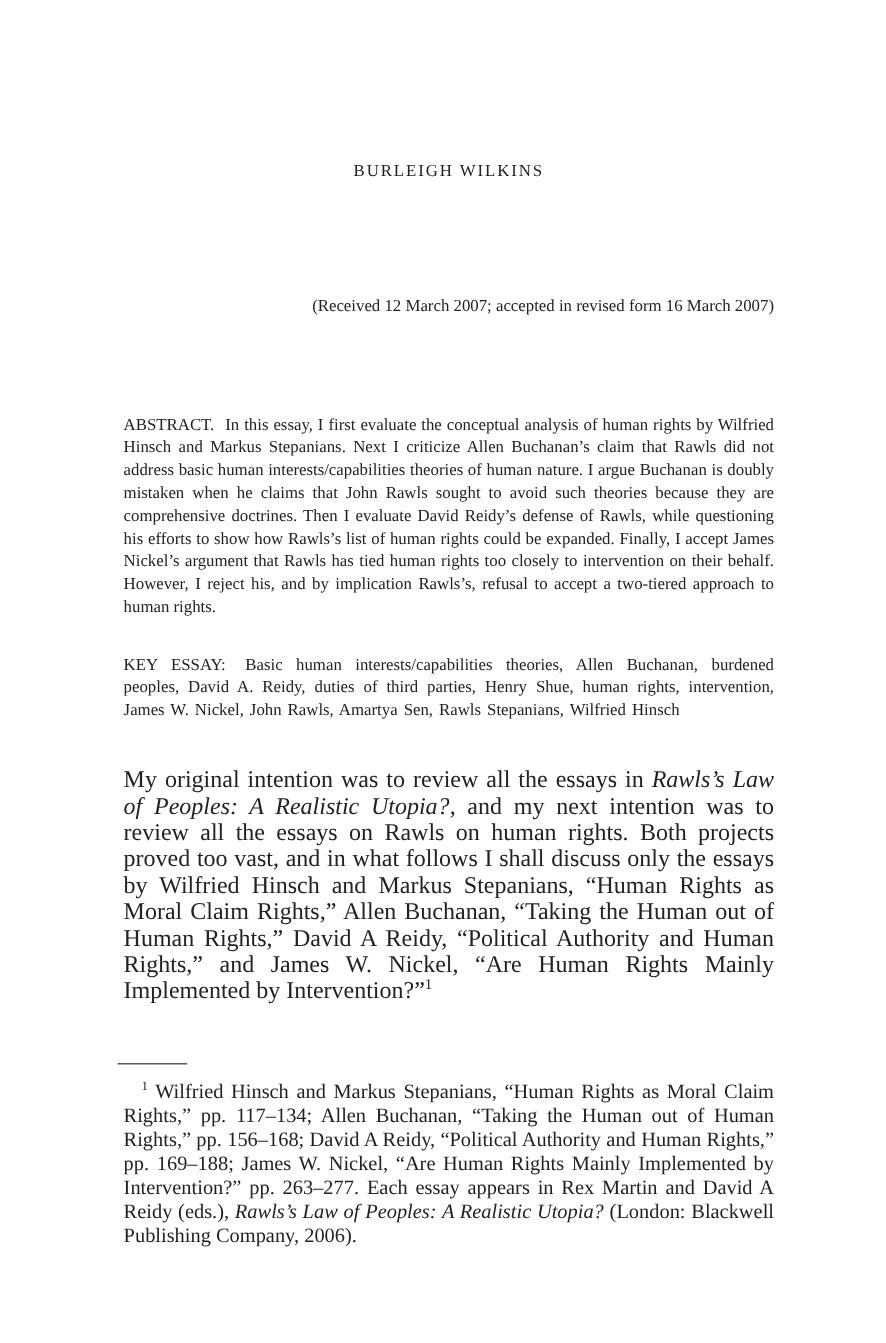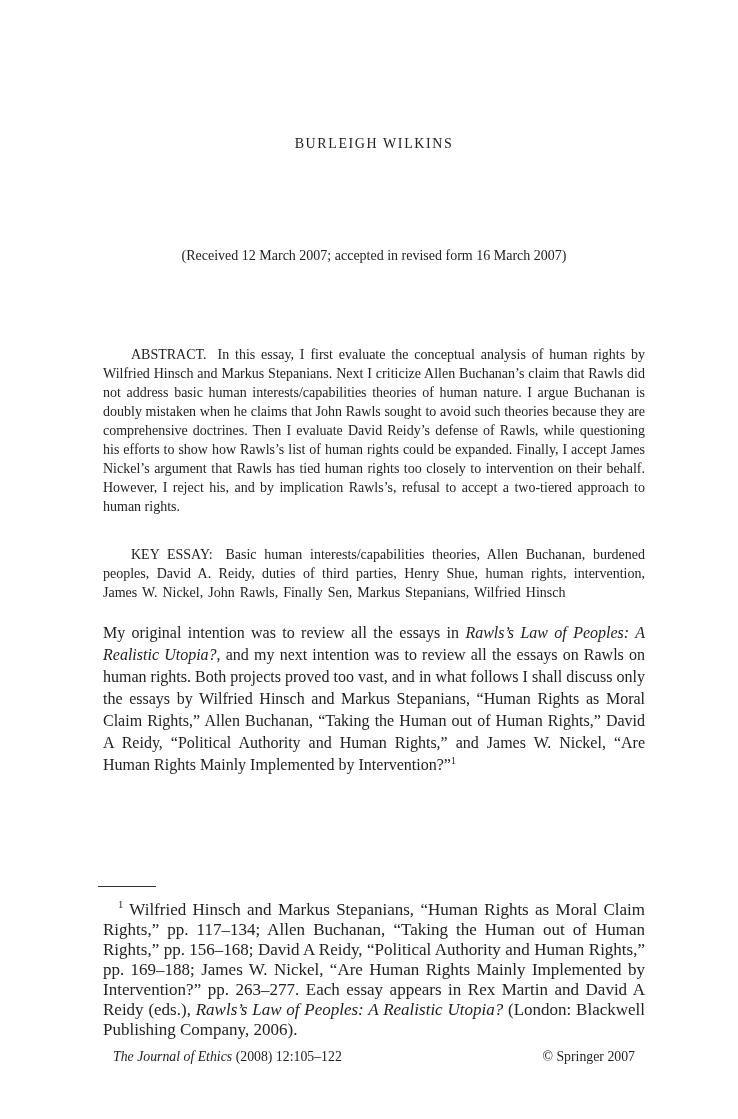--- a/index.html
+++ b/index.html
@@ -21,38 +21,38 @@
   .author {
     top: 132px; text-align: center;
     font-size: 14px; line-height: 1; letter-spacing: 1.6px;
   }
   .title {
     top: 191px; text-align: center;
     font-size: 18.5px; line-height: 1.2; letter-spacing: 0.6px;
     font-weight: normal;
   }
   .received {
-    top: 243px; text-align: center;
+    top: 243px; text-align: right;
     font-size: 14px; line-height: 1.2;
   }
   .abstract {
     top: 340px;
     font-size: 14px; line-height: 19px;
     text-align: justify;
   }
   .keywords {
     top: 540px;
     font-size: 14px; line-height: 19px;
     text-align: justify;
     word-spacing: 1.5px;
   }
-  .section-label { padding-right: 5px; margin-left: 28px; }
+  .section-label { padding-right: 5px; }
   .body-para {
-    top: 617px;
-    font-size: 16px; line-height: 22px;
+    top: 634px;
+    font-size: 20px; line-height: 22px;
     text-align: justify;
   }
   .body-para sup, .footnote sup {
     font-size: 0.62em; vertical-align: super; line-height: 0;
   }
   .fn-rule {
     top: 886px; width: 48px;
     border-top: 1.5px solid #333333;
   }
   .footnote {
@@ -73,28 +73,24 @@
 
 <div class="page">
 
   <div class="abs author">BURLEIGH WILKINS</div>
 
 
   <div class="abs received">(Received 12 March 2007; accepted in revised form 16 March 2007)</div>
 
   <p class="abs abstract"><span class="section-label">ABSTRACT.</span> <span>In this essay, I first evaluate the conceptual analysis of human rights by Wilfried Hinsch and Markus Stepanians. Next I criticize Allen Buchanan’s claim that Rawls did not address basic human interests/capabilities theories of human nature. I argue Buchanan is doubly mistaken when he claims that John Rawls sought to avoid such theories because they are comprehensive doctrines. Then I evaluate David Reidy’s defense of Rawls, while questioning his efforts to show how Rawls’s list of human rights could be expanded. Finally, I accept James Nickel’s argument that Rawls has tied human rights too closely to intervention on their behalf. However, I reject his, and by implication Rawls’s, refusal to accept a two-tiered approach to human rights.</span></p>
 
-  <p class="abs keywords"><span class="section-label">KEY ESSAY:</span> <span>Basic human interests/capabilities theories, Allen Buchanan, burdened peoples, David A. Reidy, duties of third parties, Henry Shue, human rights, intervention, James W. Nickel, John Rawls, Finally Sen, Markus Stepanians, Wilfried Hinsch</span></p>
+  <p class="abs keywords"><span class="section-label">KEY ESSAY:</span> <span>Basic human interests/capabilities theories, Allen Buchanan, burdened peoples, David A. Reidy, duties of third parties, Henry Shue, human rights, intervention, James W. Nickel, John Rawls, Amartya Sen, Rawls Stepanians, Wilfried Hinsch</span></p>
 
   <p class="abs body-para"><span>My original intention was to review all the essays in </span><em>Rawls’s Law of Peoples: A Realistic Utopia?</em><span>, and my next intention was to review all the essays on Rawls on human rights. Both projects proved too vast, and in what follows I shall discuss only the essays by Wilfried Hinsch and Markus Stepanians, “Human Rights as Moral Claim Rights,” Allen Buchanan, “Taking the Human out of Human Rights,” David A Reidy, “Political Authority and Human Rights,” and James W. Nickel, “Are Human Rights Mainly Implemented by Intervention?”</span><sup>1</sup></p>
 
   <div class="abs fn-rule"></div>
 
   <p class="abs footnote"><sup>1</sup><span> Wilfried Hinsch and Markus Stepanians, “Human Rights as Moral Claim Rights,” pp. 117–134; Allen Buchanan, “Taking the Human out of Human Rights,” pp. 156–168; David A Reidy, “Political Authority and Human Rights,” pp. 169–188; James W. Nickel, “Are Human Rights Mainly Implemented by Intervention?” pp. 263–277. Each essay appears in Rex Martin and David A Reidy (eds.), </span><em>Rawls’s Law of Peoples: A Realistic Utopia?</em><span> (London: Blackwell Publishing Company, 2006).</span></p>
 
   <div class="abs footer">
-    <div class="footer-row">
-      <div><em>The Journal of Ethics</em><span> (2008) 12:105–122</span></div>
-      <div>© Springer 2007</div>
-    </div>
   </div>
 
 </div>
 
 </body></html>

